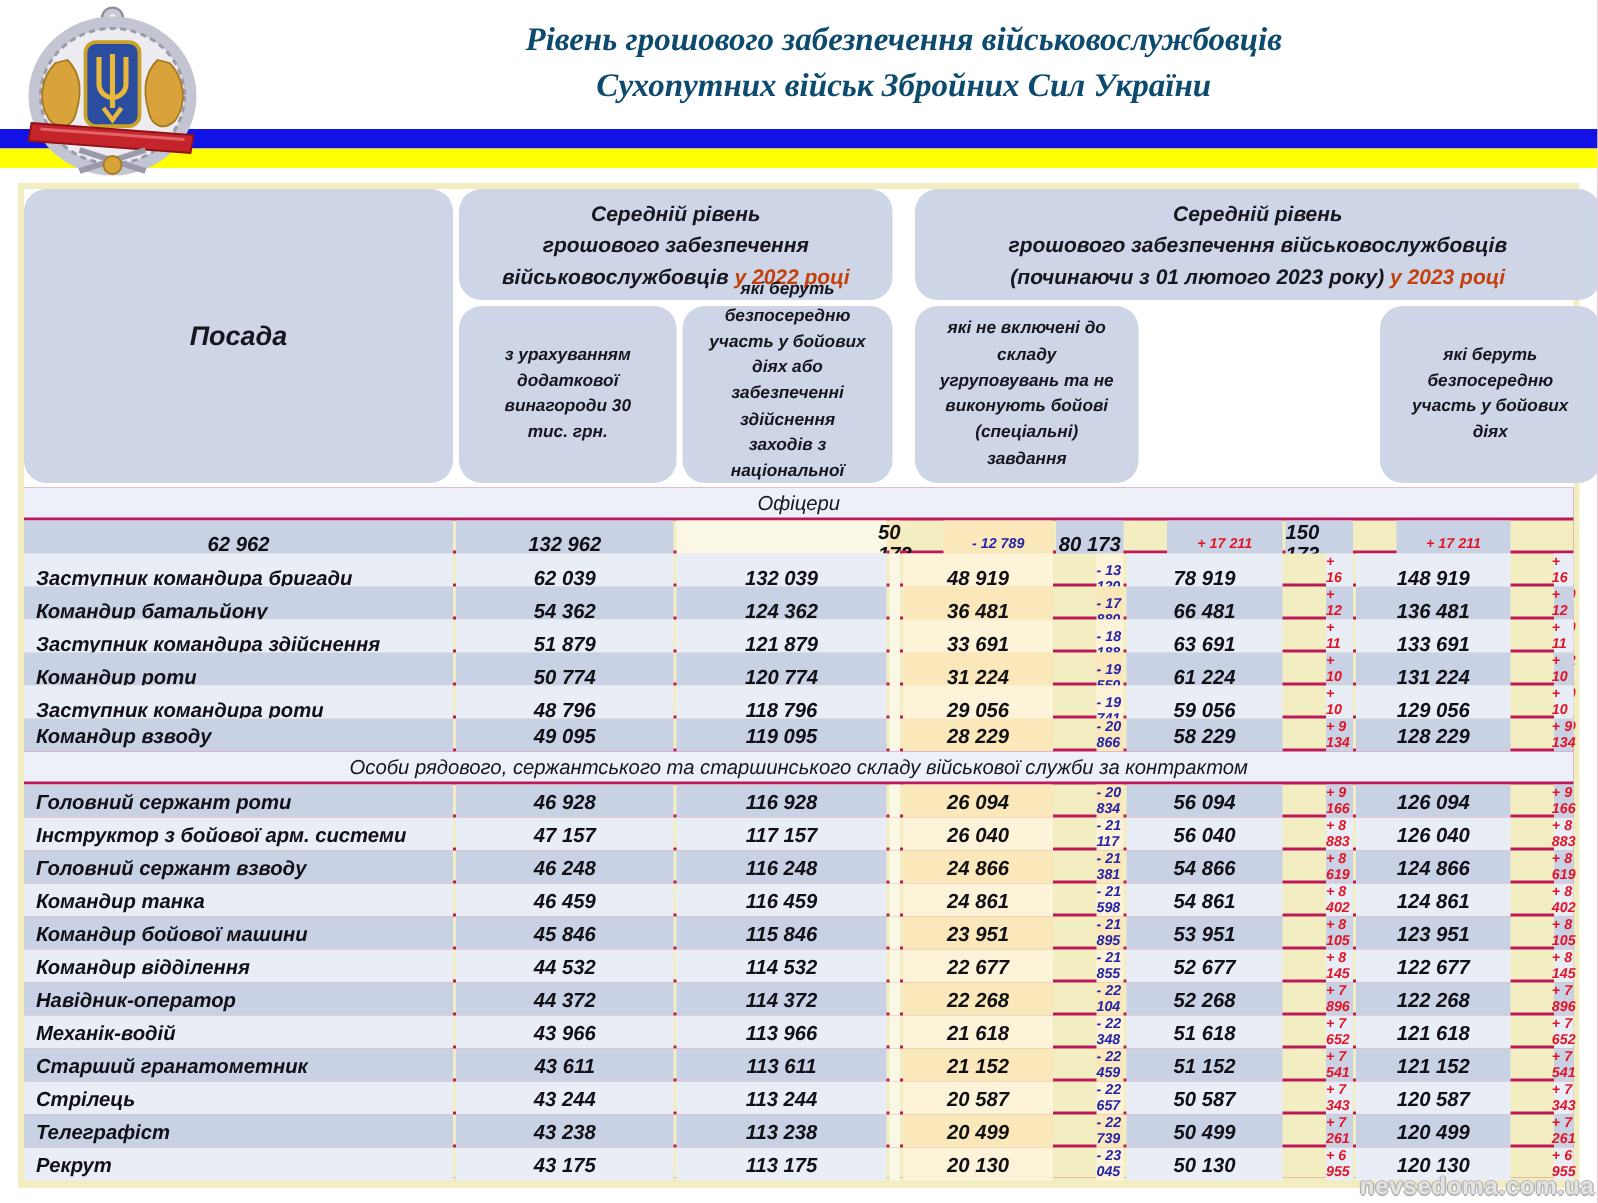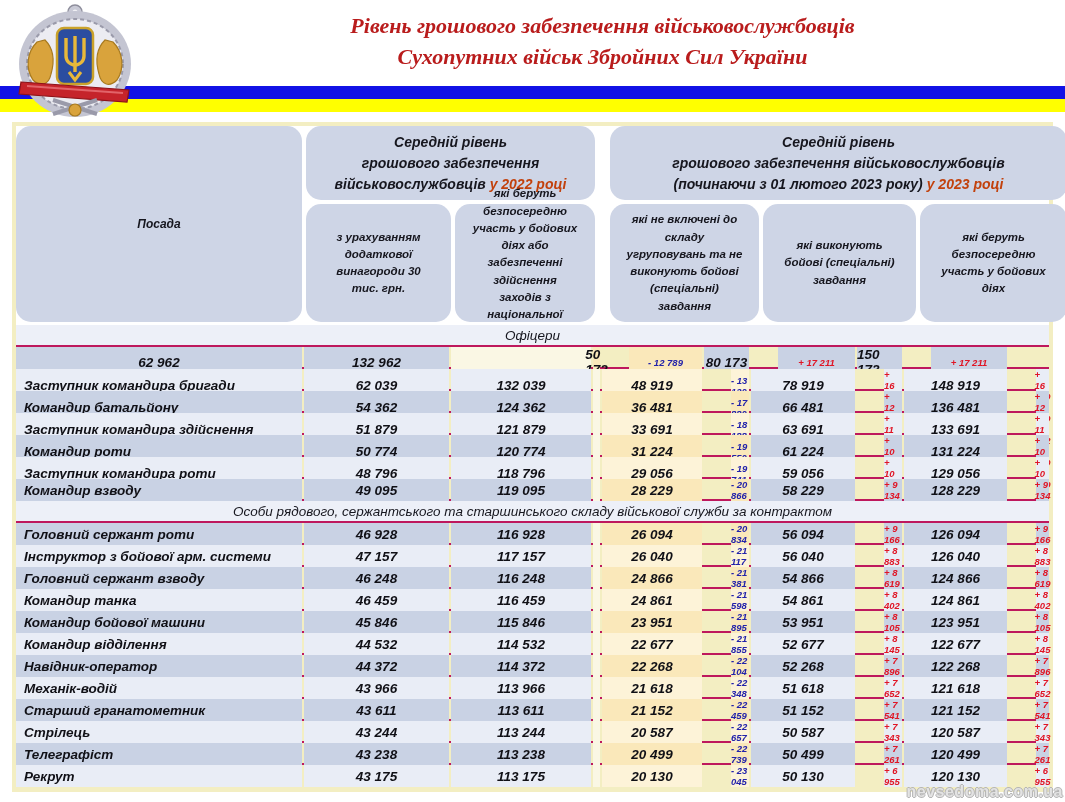--- a/index.html
+++ b/index.html
@@ -8,41 +8,41 @@
     width:1065px; height:802px; position:relative; overflow:hidden;
     font-family:"Liberation Sans", sans-serif;
   }
   
   .banner { position:absolute; left:0; top:0; width:1065px; height:122px; background:#ffffff; }
   .stripe-blue   { position:absolute; left:0; top:86px;  width:1065px; height:13px; background:#1212e6; }
   .stripe-yellow { position:absolute; left:0; top:99px;  width:1065px; height:13px; background:#ffff00; }
   .title-wrap {
     position:absolute; left:150px; right:10px; top:10px; text-align:center;
     font-family:"Liberation Serif", serif; font-weight:bold; font-style:italic;
-    color:#b91c1c; font-size:22px; line-height:1.42;
+    color:#0c4a6e; font-size:22px; line-height:1.42;
   }
   .emblem { position:absolute; left:13px; top:2px; width:124px; height:119px; z-index:5; }
 
   
   .table-outer {
     position:absolute; left:12px; top:122px; width:1041px; height:670px;
     background:#f3eec2; padding:4px;
   }
   .grid-cols {
     display:grid;
     grid-template-columns:286px 145px 140px 7px 100px 45px 104px 45px 103px 40px;
     column-gap:2px;
   }
   
   .thead { background:#ffffff; display:grid;
     grid-template-columns:286px 145px 140px 7px 100px 45px 104px 45px 103px 40px;
     grid-template-rows:74px 118px; gap:4px 4px; padding-bottom:3px; }
   .hcell { background:#ced5e6; color:#16161e; font-weight:bold; font-style:italic;
     display:flex; align-items:center; justify-content:center; text-align:center;border-radius:15px; }
-  .h-posada { grid-column:1; grid-row:1 / 3; font-size:12px; }
+  .h-posada { grid-column:1; grid-row:1 / 3; font-size:18px; }
   .h-g2022  { grid-column:2 / 4; grid-row:1; font-size:14px; line-height:1.5; }
   .h-spacer { grid-column:4; grid-row:1 / 3; background:#ffffff; }
   .h-g2023  { grid-column:5 / 11; grid-row:1; font-size:14px; line-height:1.5; }
   .h-sub    { grid-row:2; font-size:11.5px; line-height:1.5; padding:2px 16px; }
   .h-s1 { grid-column:2; } .h-s2 { grid-column:3; }
   .h-s3 { grid-column:5 / 7; } .h-s4 { grid-column:7 / 9; } .h-s5 { grid-column:9 / 11; }
   .red-year { color:#c2410c; }
 
   
   .tbody { background:#be185d; display:flex; flex-direction:column; row-gap:2px; }
@@ -117,21 +117,20 @@
       <div>
         <span>Середній рівень</span><br>
         <span>грошового забезпечення військовослужбовців</span><br>
         <span>(починаючи з 01 лютого 2023 року)</span>
         <span class="red-year">у 2023 році</span>
       </div>
     </div>
     <div class="hcell h-sub h-s1">з урахуванням додаткової винагороди 30 тис. грн.</div>
     <div class="hcell h-sub h-s2">які беруть безпосередню участь у бойових діях або забезпеченні здійснення заходів з національної безпеки і оборони</div>
     <div class="hcell h-sub h-s3">які не включені до складу угруповувань та не виконують бойові (спеціальні) завдання</div>
-    <div class="hcell h-sub h-s4">які виконують бойові (спеціальні) завдання</div>
     <div class="hcell h-sub h-s5">які беруть безпосередню участь у бойових діях</div>
   </div>
   <div class="tbody" id="tbody">
       <div class="section-row">Офіцери</div>
       <div class="body-row grid-cols r-odd">
         <div class="cell num">62 962</div>
         <div class="cell num">132 962</div>
         <div class="spacer"></div>
         <div class="cell num cream">50 173</div>
         <div class="cell delta neg cream">- 12 789</div>

